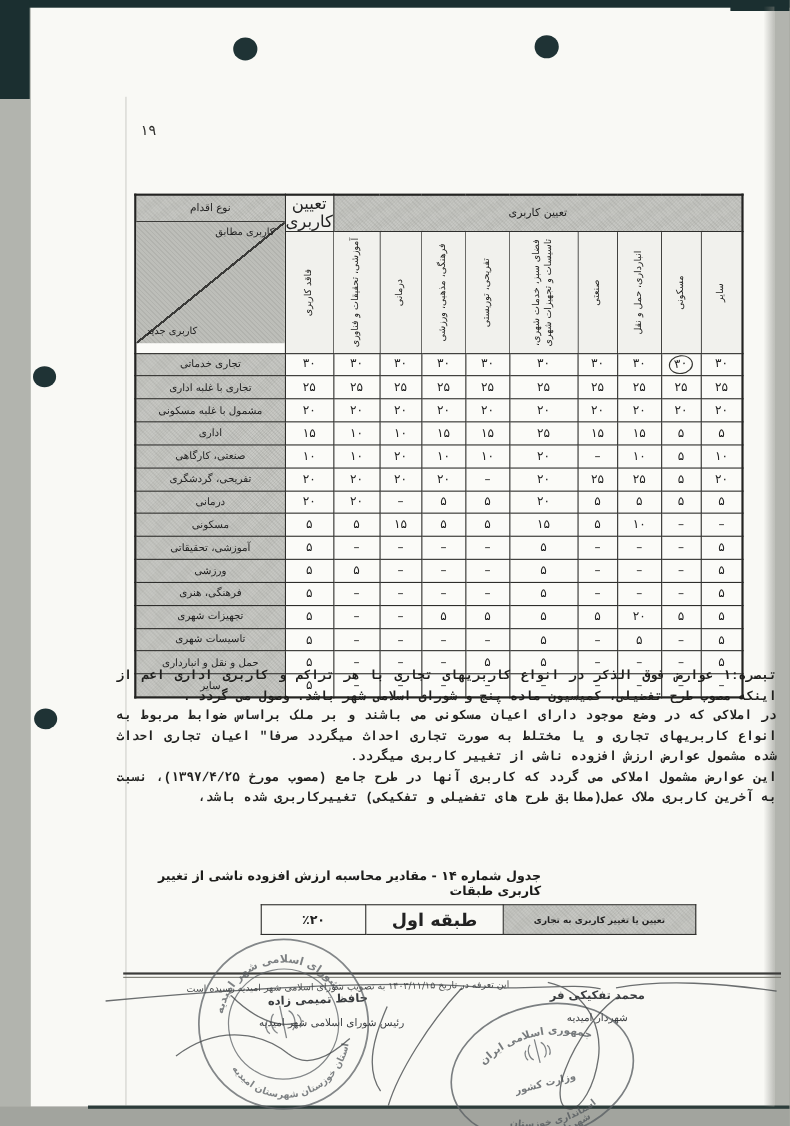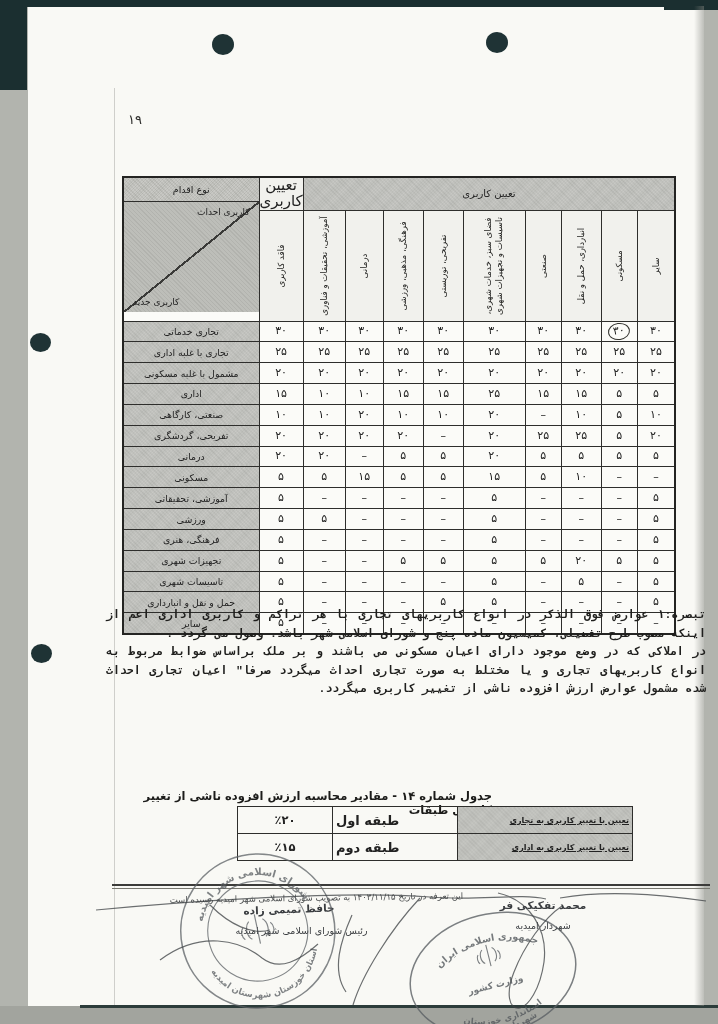--- a/index.html
+++ b/index.html
@@ -46,25 +46,25 @@
 
   
   .notes{position:absolute;left:106px;top:606px;width:600px;direction:rtl;text-align:justify;
          font-size:11.5px;line-height:18.5px;font-weight:bold;color:#1f1f1d;}
   .notes p{margin:0;font-family:Liberation Mono, monospace;}
 
   
   .t14caption{position:absolute;left:118px;top:789px;width:374px;direction:rtl;text-align:right;
               font-size:11.5px;font-weight:bold;color:#1c1c1a;}
   .t14wrap{position:absolute;left:237px;top:806px;}
-  table.t14{border-collapse:collapse;table-layout:fixed;border:1.5px solid #2a2a28;}
+  table.t14{border-collapse:collapse;table-layout:fixed;border:1.5px solid #2a2a28;margin-top:16px;}
   table.t14 td{border:1px solid #2e2e2c;height:26px;padding:0 3px;color:#222;}
   td.pct{width:88px;text-align:center;font-size:11.5px;font-weight:bold;}
-  td.flr{width:118px;text-align:left;font-size:13px;font-weight:bold;direction:rtl;}
-  td.dsc{width:168px;font-size:8px;direction:rtl;color:#2c2c28;font-weight:bold;text-decoration:underline;}
+  td.flr{width:118px;text-align:center;font-size:16px;font-weight:bold;direction:rtl;}
+  td.dsc{width:168px;text-align:center;font-size:8px;direction:rtl;color:#2c2c28;font-weight:bold;}
 
   .rule{position:absolute;left:112px;top:884px;width:598px;height:2px;border-top:2px solid #3c3c3a;border-bottom:1px solid #77776f;}
 
   
   .approval{position:absolute;left:128px;top:893px;width:335px;direction:rtl;text-align:right;
             font-size:8.6px;color:#4a4d4e;transform:rotate(-.8deg);}
   .sig{position:absolute;direction:rtl;text-align:center;color:#3a3d40;}
   .mayor-name{left:468px;top:899px;width:150px;font-size:10.5px;font-weight:bold;}
   .mayor-title{left:468px;top:920px;width:150px;font-size:9.5px;}
   .council-name{left:224px;top:903px;width:130px;font-size:10.5px;font-weight:bold;transform:rotate(-2deg);}
@@ -108,21 +108,21 @@
           <col style="width: 36px;">
           <col style="width: 40px;">
           <col style="width: 36px;">
           <col style="width: 38px;">
         </colgroup>
       <thead>
         <tr>
           <th class="corner" rowspan="2">
             <div class="corner-top shade" dir="rtl">نوع اقدام</div>
             <div class="corner-diag">
-              <span class="dA" dir="rtl">کاربری احداث</span>
+              <span class="dA" dir="rtl">کاربری مطابق</span>
               <span class="dB" dir="rtl">کاربری جدید</span>
             </div>
           </th>
           <th class="gh light" dir="rtl">تعیین کاربری</th>
           <th class="gh shade" colspan="9" dir="rtl">تعیین کاربری</th>
         </tr>
         <tr id="t13-vheads">
             <th class="vh">
               <div class="vt" dir="rtl">فاقد کاربری</div>
             </th>
@@ -351,35 +351,31 @@
             <td class="val">–</td>
             <td class="val">–</td>
           </tr>
         </tbody>
     </table>
   </div>
 
   <div class="notes">
     <p>تبصره:۱ عوارض فوق الذکر در انواع کاربریهای تجاری با هر تراکم و کاربری اداری اعم از اینکه مصوب طرح تفضیلی، کمیسیون ماده پنج و شورای اسلامی شهر باشد. وصول می گردد .</p>
     <p>در املاکی که در وضع موجود دارای اعیان مسکونی می باشند و بر ملک براساس ضوابط مربوط به انواع کاربریهای تجاری و یا مختلط به صورت تجاری احداث میگردد صرفا" اعیان تجاری احداث شده مشمول عوارض ارزش افزوده ناشی از تغییر کاربری میگردد.</p>
+    <p>این عوارض مشمول املاکی می گردد که کاربری آنها در طرح جامع (مصوب مورخ ۱۳۹۷/۴/۲۵)، نسبت به آخرین کاربری ملاک عمل(مطابق طرح های تفضیلی و تفکیکی) تغییرکاربری شده باشد،</p>
   </div>
 
   <div class="t14caption">جدول شماره ۱۴ - مقادیر محاسبه ارزش افزوده ناشی از تغییر کاربری طبقات</div>
   <div class="t14wrap">
     <table class="t14">
       <tbody id="t14-body">
           <tr>
             <td class="pct" dir="ltr">٪۲۰</td>
             <td class="flr">طبقه اول</td>
             <td class="dsc shade">تعیین یا تغییر کاربری به تجاری</td>
-          </tr>
-          <tr>
-            <td class="pct" dir="ltr">٪۱۵</td>
-            <td class="flr">طبقه دوم</td>
-            <td class="dsc shade">تعیین یا تغییر کاربری به اداری</td>
           </tr>
         </tbody>
     </table>
   </div>
 
   <div class="rule"></div>
 
   <div class="approval">این تعرفه در تاریخ ۱۴۰۳/۱۱/۱۵ به تصویب شورای اسلامی شهر امیدیه رسیده است</div>
   <div class="sig mayor-name">محمد تفکیکی فر</div>
   <div class="sig mayor-title">شهردار امیدیه</div>

